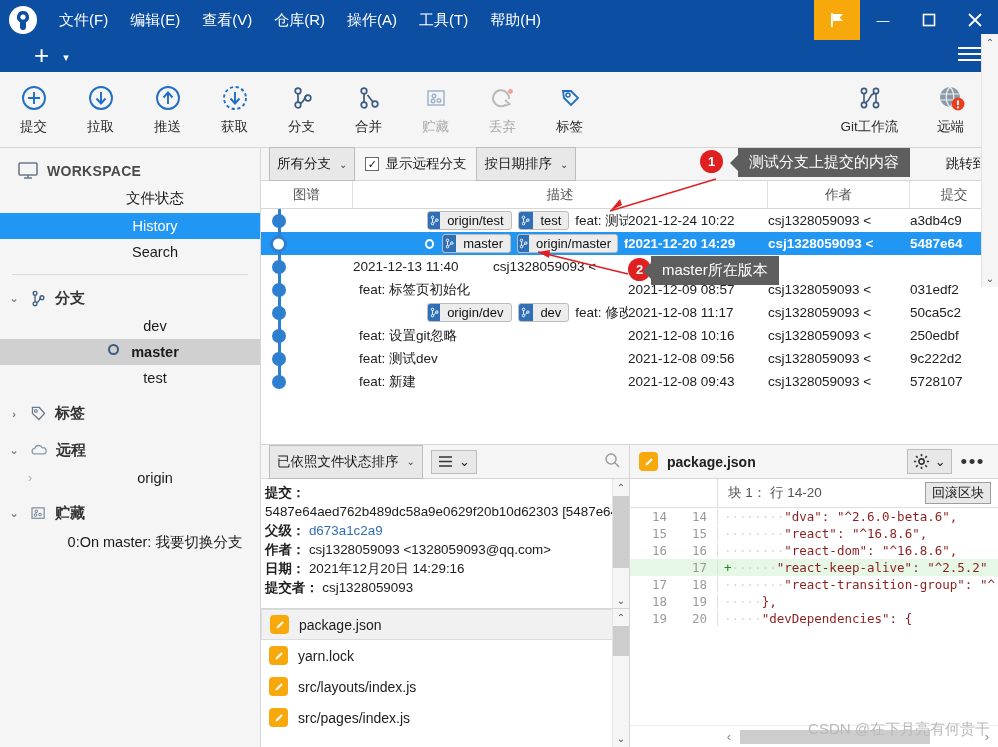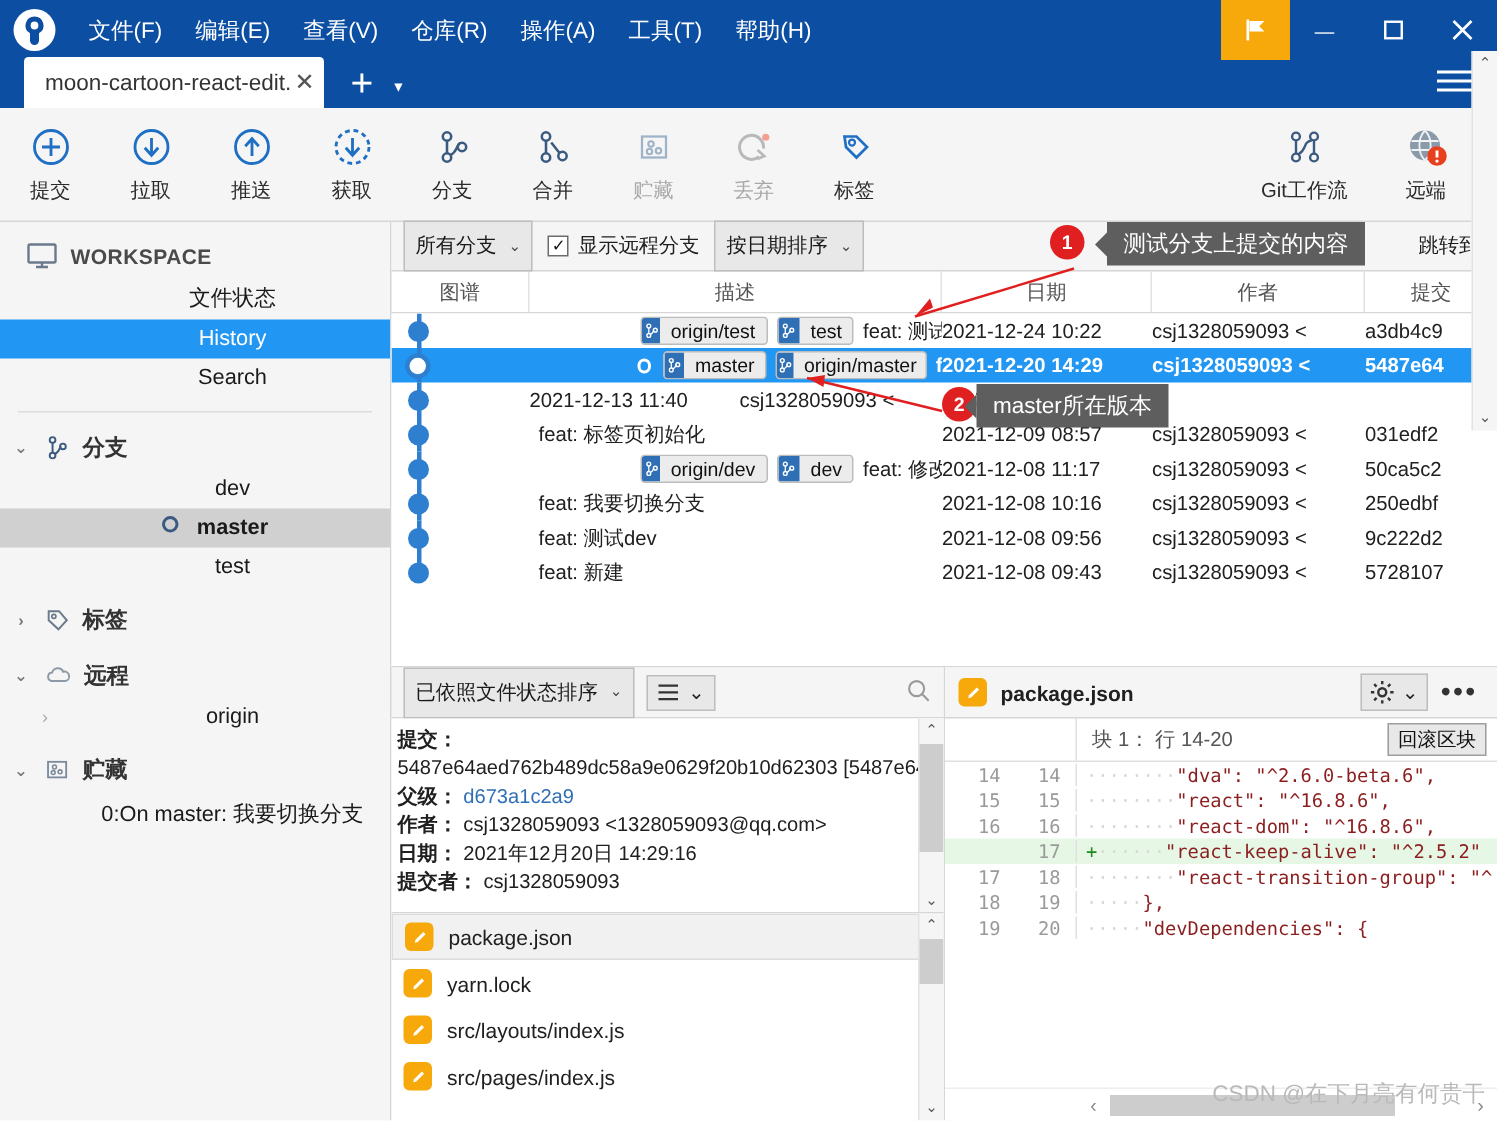--- a/index.html
+++ b/index.html
@@ -187,24 +187,20 @@
       <div class="menuitem">文件(F)</div>
       <div class="menuitem">编辑(E)</div>
       <div class="menuitem">查看(V)</div>
       <div class="menuitem">仓库(R)</div>
       <div class="menuitem">操作(A)</div>
       <div class="menuitem">工具(T)</div>
       <div class="menuitem">帮助(H)</div>
     </div>
 
     <div class="tabrow">
-      <div class="tab">
-        <span>moon-cartoon-react-edit.</span>
-        <span class="closex">✕</span>
-      </div>
       <div class="tabplus">+</div>
       <div class="tabcaret">▾</div>
     </div>
 
     <div class="wincontrols">
       <div class="flagbtn">
         <svg width="18" height="18" viewBox="0 0 18 18">
           <rect x="3" y="2" width="1.8" height="14" fill="#fff"></rect>
           <path d="M5 3 L15 3 L11.5 6.5 L15 10 L5 10 Z" fill="#fff"></path>
         </svg>
@@ -405,21 +401,20 @@
         <div class="combo">
           <span>按日期排序</span>
           <span class="cv">⌄</span>
         </div>
         <div class="jumpto">跳转到:</div>
       </div>
 
       <div class="thead">
         <div class="col-graph">图谱</div>
         <div class="col-desc">描述</div>
-        <div class="col-date">日期</div>
         <div class="col-auth">作者</div>
         <div class="col-sha">提交</div>
       </div>
 
       <div class="commits">
 
         <div class="crow">
           <div class="c-graph">
             <div class="graphline"></div>
             <div class="gnode"></div>
@@ -544,21 +539,21 @@
           <div class="c-date">2021-12-08 11:17</div>
           <div class="c-auth">csj1328059093 &lt;</div>
           <div class="c-sha">50ca5c2</div>
         </div>
         <div class="crow">
           <div class="c-graph">
               <div class="graphline"></div>
               <div class="gnode"></div>
             </div>
           <div class="c-desc">
-              <span class="msg">feat: 我要切换分支</span>
+              <span class="msg">feat: 设置git忽略</span>
             </div>
           <div class="c-date">2021-12-08 10:16</div>
           <div class="c-auth">csj1328059093 &lt;</div>
           <div class="c-sha">250edbf</div>
         </div>
         <div class="crow">
           <div class="c-graph">
               <div class="graphline"></div>
               <div class="gnode"></div>
             </div>

